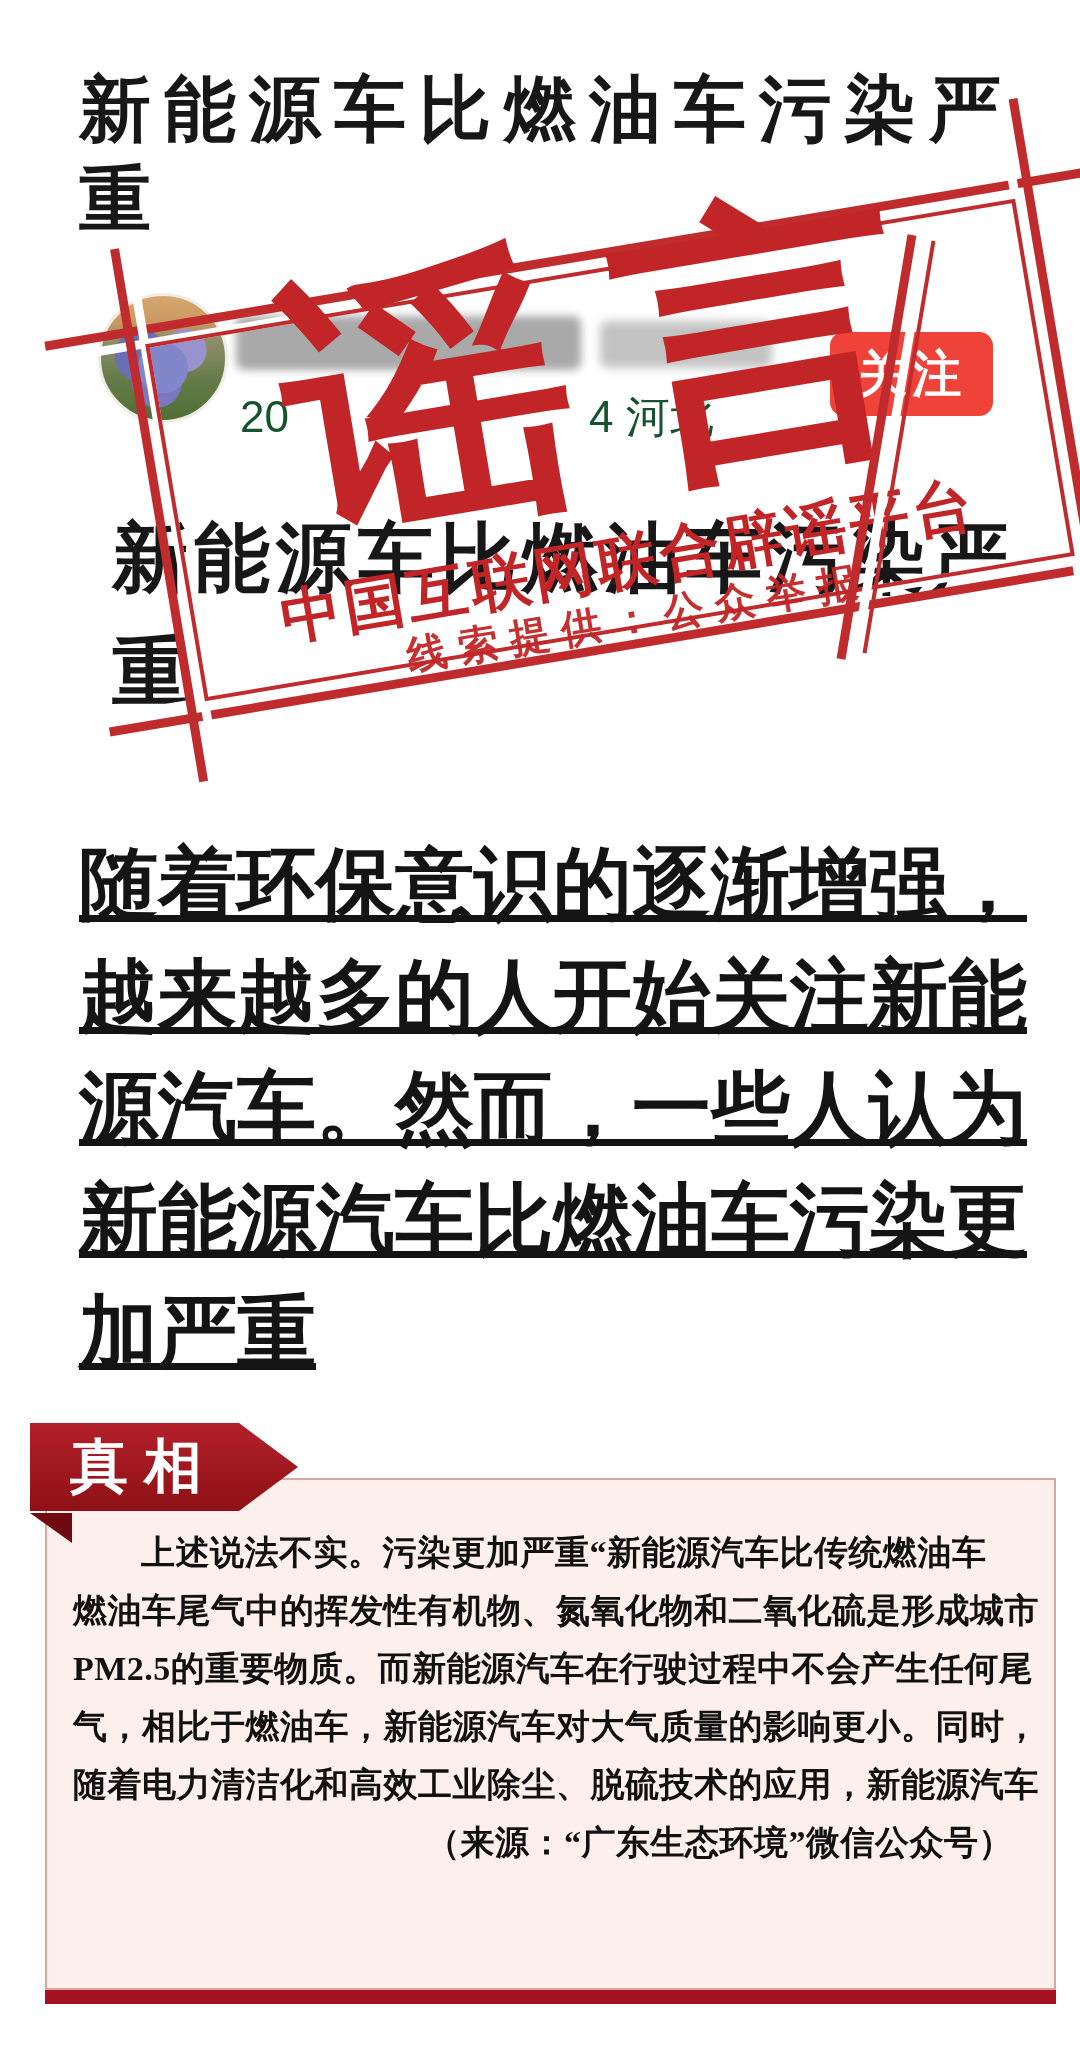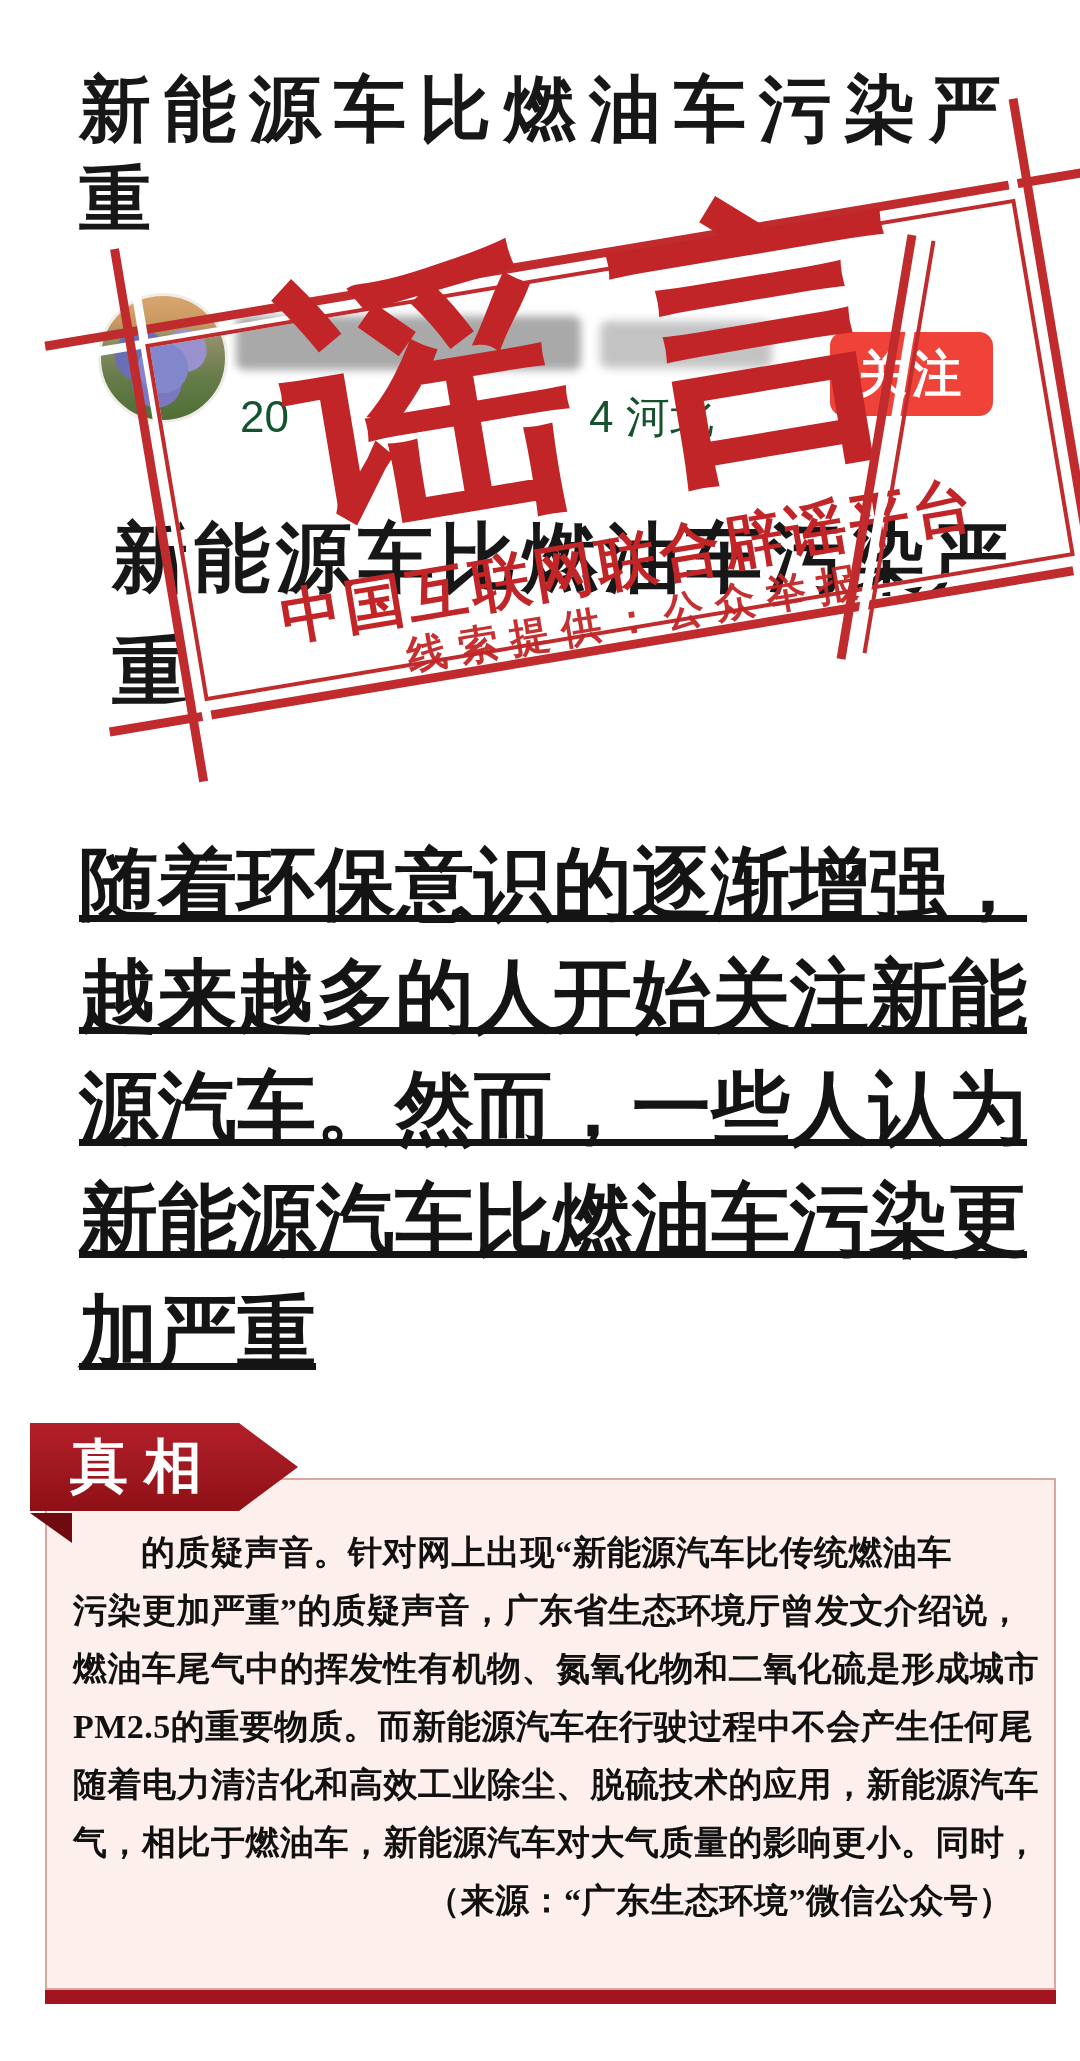--- a/index.html
+++ b/index.html
@@ -102,22 +102,21 @@
   <div class="s-sub">线索提供：公众举报</div>
 </div>
 <div class="x-line1"></div>
 <div class="x-line2"></div>
 
 <div class="truth-box"></div>
 <div class="truth-fold"></div>
 <div class="truth-badge">真相</div>
 
 <div class="truth-text">
-  <div class="indent">的质疑声音。针对网上出现“新能源汽车比传统燃油车</div>
-  <div>污染更加严重”的质疑声音，广东省生态环境厅曾发文介绍说，</div>
+  <div class="indent">上述说法不实。污染更加严重“新能源汽车比传统燃油车</div>
   <div>燃油车尾气中的挥发性有机物、氮氧化物和二氧化硫是形成城市</div>
   <div>PM2.5的重要物质。而新能源汽车在行驶过程中不会产生任何尾</div>
+  <div>气，相比于燃油车，新能源汽车对大气质量的影响更小。同时，</div>
   <div>随着电力清洁化和高效工业除尘、脱硫技术的应用，新能源汽车</div>
-  <div>气，相比于燃油车，新能源汽车对大气质量的影响更小。同时，</div>
   <div class="truth-source">（来源：“广东生态环境”微信公众号）</div>
 </div>
 
 <div class="bottom-bar"></div>
 
 </body></html>

